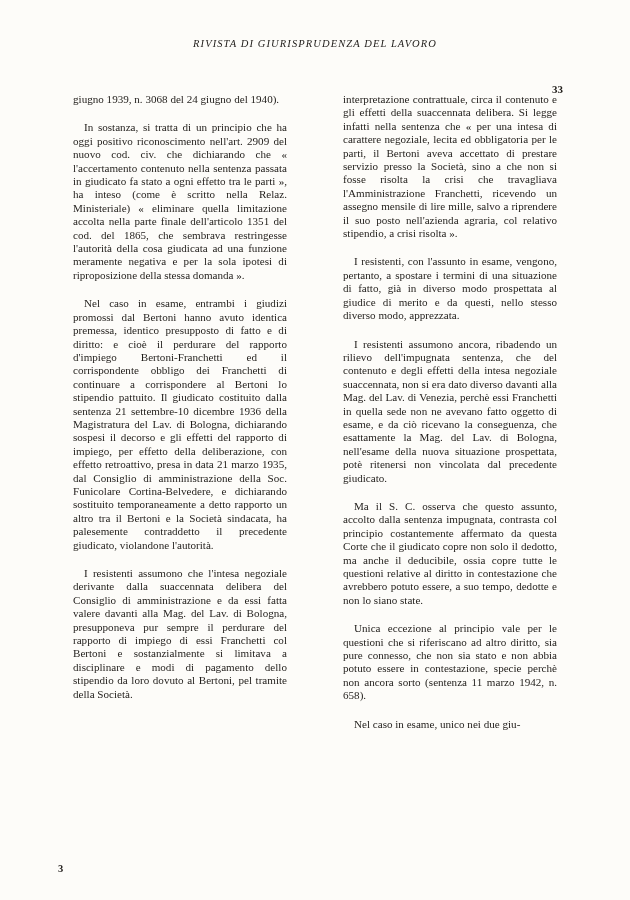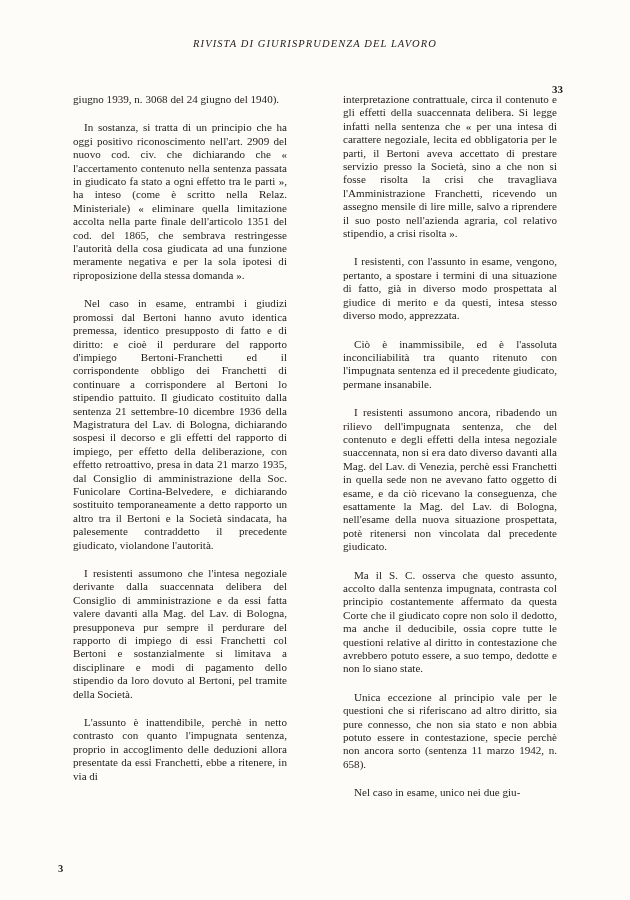--- a/index.html
+++ b/index.html
@@ -83,26 +83,24 @@
     <div class="running-head">RIVISTA DI GIURISPRUDENZA DEL LAVORO</div>
     <div class="folio">33</div>
   </div>
 
   <div class="columns">
     <div class="col">
       <p>giugno 1939, n. 3068 del 24 giugno del 1940).</p>
       <p class="ind">In sostanza, si tratta di un principio che ha oggi positivo riconoscimento nell'art. 2909 del nuovo cod. civ. che dichiarando che « l'accertamento contenuto nella sentenza passata in giudicato fa stato a ogni effetto tra le parti », ha inteso (come è scritto nella Relaz. Ministeriale) « eliminare quella limitazione accolta nella parte finale dell'articolo 1351 del cod. del 1865, che sembrava restringesse l'autorità della cosa giudicata ad una funzione meramente negativa e per la sola ipotesi di riproposizione della stessa domanda ».</p>
       <p class="ind">Nel caso in esame, entrambi i giudizi promossi dal Bertoni hanno avuto identica premessa, identico presupposto di fatto e di diritto: e cioè il perdurare del rapporto d'impiego Bertoni-Franchetti ed il corrispondente obbligo dei Franchetti di continuare a corrispondere al Bertoni lo stipendio pattuito. Il giudicato costituito dalla sentenza 21 settembre-10 dicembre 1936 della Magistratura del Lav. di Bologna, dichiarando sospesi il decorso e gli effetti del rapporto di impiego, per effetto della deliberazione, con effetto retroattivo, presa in data 21 marzo 1935, dal Consiglio di amministrazione della Soc. Funicolare Cortina-Belvedere, e dichiarando sostituito temporaneamente a detto rapporto un altro tra il Bertoni e la Società sindacata, ha palesemente contraddetto il precedente giudicato, violandone l'autorità.</p>
       <p class="ind">I resistenti assumono che l'intesa negoziale derivante dalla suaccennata delibera del Consiglio di amministrazione e da essi fatta valere davanti alla Mag. del Lav. di Bologna, presupponeva pur sempre il perdurare del rapporto di impiego di essi Franchetti col Bertoni e sostanzialmente si limitava a disciplinare e modi di pagamento dello stipendio da loro dovuto al Bertoni, pel tramite della Società.</p>
-      <p class="ind">L'assunto è inattendibile, perchè in netto contrasto con quanto l'impugnata sentenza, proprio in accoglimento delle deduzioni allora presentate da essi Franchetti, ebbe a ritenere, in via di</p>
     </div>
     <div class="col">
       <p>interpretazione contrattuale, circa il contenuto e gli effetti della suaccennata delibera. Si legge infatti nella sentenza che « per una intesa di carattere negoziale, lecita ed obbligatoria per le parti, il Bertoni aveva accettato di prestare servizio presso la Società, sino a che non si fosse risolta la crisi che travagliava l'Amministrazione Franchetti, ricevendo un assegno mensile di lire mille, salvo a riprendere il suo posto nell'azienda agraria, col relativo stipendio, a crisi risolta ».</p>
-      <p class="ind">I resistenti, con l'assunto in esame, vengono, pertanto, a spostare i termini di una situazione di fatto, già in diverso modo prospettata al giudice di merito e da questi, intesa stesso diverso modo, apprezzata.</p>
-      <p class="ind">Ciò è inammissibile, ed è l'assoluta inconciliabilità tra quanto ritenuto con l'impugnata sentenza ed il precedente giudicato, permane insanabile.</p>
+      <p class="ind">I resistenti, con l'assunto in esame, vengono, pertanto, a spostare i termini di una situazione di fatto, già in diverso modo prospettata al giudice di merito e da questi, nello stesso diverso modo, apprezzata.</p>
       <p class="ind">I resistenti assumono ancora, ribadendo un rilievo dell'impugnata sentenza, che del contenuto e degli effetti della intesa negoziale suaccennata, non si era dato diverso davanti alla Mag. del Lav. di Venezia, perchè essi Franchetti in quella sede non ne avevano fatto oggetto di esame, e da ciò ricevano la conseguenza, che esattamente la Mag. del Lav. di Bologna, nell'esame della nuova situazione prospettata, potè ritenersi non vincolata dal precedente giudicato.</p>
       <p class="ind">Ma il S. C. osserva che questo assunto, accolto dalla sentenza impugnata, contrasta col principio costantemente affermato da questa Corte che il giudicato copre non solo il dedotto, ma anche il deducibile, ossia copre tutte le questioni relative al diritto in contestazione che avrebbero potuto essere, a suo tempo, dedotte e non lo siano state.</p>
       <p class="ind">Unica eccezione al principio vale per le questioni che si riferiscano ad altro diritto, sia pure connesso, che non sia stato e non abbia potuto essere in contestazione, specie perchè non ancora sorto (sentenza 11 marzo 1942, n. 658).</p>
       <p class="ind">Nel caso in esame, unico nei due giu-</p>
     </div>
   </div>
 
   <div class="sig">3</div>
 
 </div>

